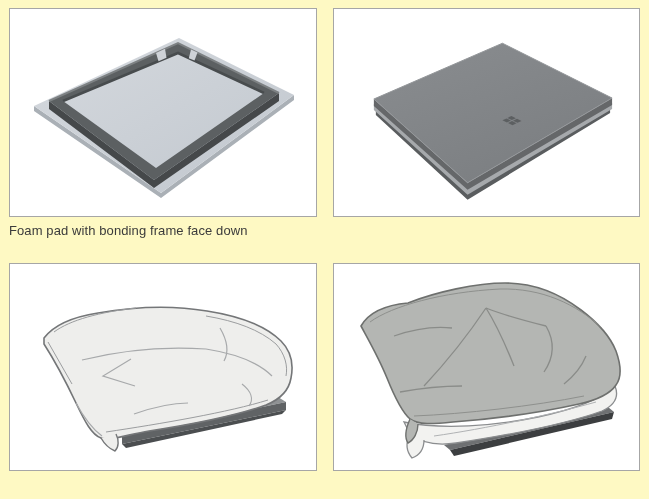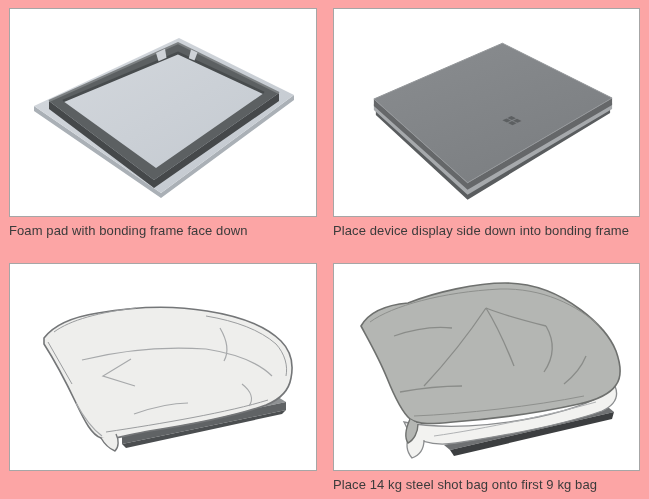--- a/index.html
+++ b/index.html
@@ -2,21 +2,21 @@
 <html><head>
 <meta charset="utf-8">
 <style>
   html, body {
     margin: 0; padding: 0;
     background: #ffffff;
     width: 649px; height: 499px;
     font-family: "Liberation Sans", "DejaVu Sans", sans-serif;
     overflow: hidden;
   }
-  .stage { position: relative; width: 649px; height: 499px; background:#fca5a5; }
+  .stage { position: relative; width: 649px; height: 499px; background:#fef9c3; }
   figure.step { position: absolute; margin: 0; padding: 0; }
   .panel {
     box-sizing: border-box;
     border: 1px solid #a6a6a6;
     background: #ffffff;
     width: 100%;
   }
   .panel svg { display: block; width: 100%; height: 100%; }
   figcaption.caption {
     margin-top: 6px;
@@ -87,21 +87,20 @@
         <polygon points="169,34 279,89 134,174 40,90" fill="url(#g-dev)" stroke="#94979a" stroke-width="1"></polygon>
 
         <g fill="#5c5f61">
           <polygon points="178,107 182.5,109.2 178.5,111.1 174,108.9"></polygon>
           <polygon points="183.6,109.8 188.1,112 184.1,113.9 179.6,111.7"></polygon>
           <polygon points="173,109.4 177.5,111.6 173.5,113.5 169,111.3"></polygon>
           <polygon points="178.6,112.1 183.1,114.3 179.1,116.2 174.6,114"></polygon>
         </g>
       </svg>
     </div>
-    <figcaption class="caption">Place device display side down into bonding frame</figcaption>
   </figure>
 
   <figure class="step" id="step3">
     <div class="panel">
       <svg viewBox="0 0 306 206" preserveAspectRatio="xMidYMid meet">
 
         <polygon points="104,167 268,133 276,138 112,172" fill="#8f9294"></polygon>
         <polygon points="112,172 276,138 276,146 112,180" fill="#606365"></polygon>
         <polygon points="112,180 276,146 272,150 116,184" fill="#4b4e50"></polygon>
 
@@ -160,16 +159,15 @@
           <path d="M90,122 C118,92 140,62 152,44"></path>
           <path d="M152,44 C162,60 172,82 180,102"></path>
           <path d="M152,44 C172,52 192,57 212,62"></path>
           <path d="M212,62 C220,76 221,92 210,108"></path>
           <path d="M60,72 C80,65 100,62 118,64"></path>
           <path d="M66,128 C88,124 108,122 128,122"></path>
           <path d="M230,120 C240,112 248,102 252,92"></path>
         </g>
       </svg>
     </div>
-    <figcaption class="caption">Place 14 kg steel shot bag onto first 9 kg bag</figcaption>
   </figure>
 
 </div>
 
 </body></html>

